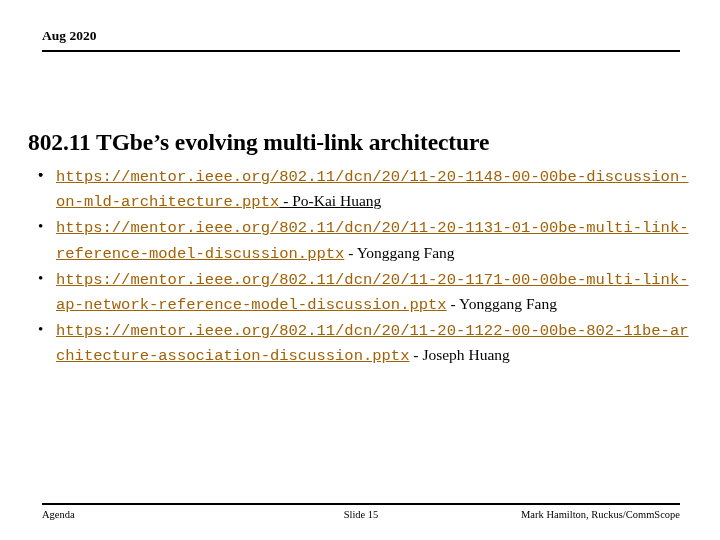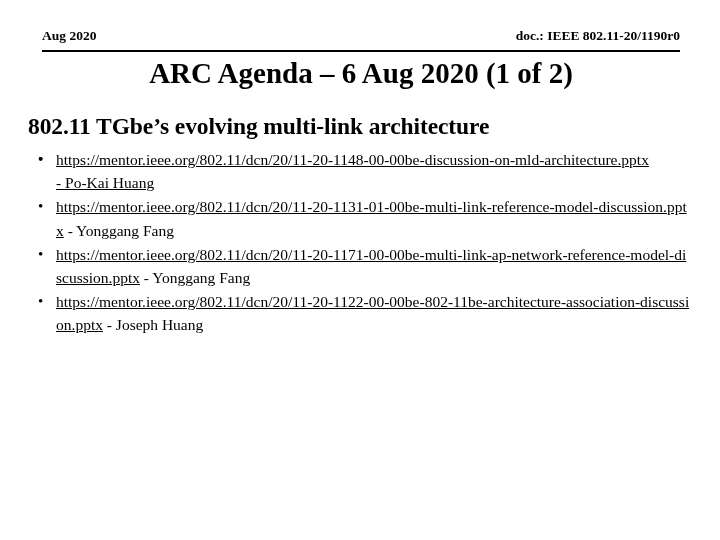--- a/index.html
+++ b/index.html
@@ -55,21 +55,21 @@
     font-size: 29px;
     font-weight: bold;
     line-height: 34px;
     white-space: nowrap;
   }
 
   
   .body-area {
     position: absolute;
     left: 28px;
-    top: 112px;
+    top: 128px;
     width: 664px;
   }
 
   .section-heading {
     font-size: 23.5px;
     font-weight: bold;
     line-height: 28px;
     margin: 0 0 8px 0;
     letter-spacing: -0.1px;
   }
@@ -95,23 +95,24 @@
     line-height: 23.2px;
     text-align: left;
     color: #000000;
   }
 
   .bold-text {
     font-weight: bold;
   }
 
   .link {
-    color: #000000;
+    color: #a16207;
     text-decoration: underline;
     word-break: break-all;
+    font-family: Liberation Mono, monospace;
   }
   .author {
     color: #000000;
     text-decoration: none;
     white-space: nowrap;
   }
   .author.underlined {
     text-decoration: underline;
     text-align: right;
   }
@@ -149,31 +150,34 @@
     white-space: nowrap;
   }
 </style>
 </head>
 <body>
 
 <div class="slide">
 
   <div class="slide-header">
     <div class="header-date">Aug 2020</div>
-    <div class="header-doc">doc.: IEEE 802.11-20/1190r0</div>
   </div>
 
-  <div class="slide-title">ARC Agenda – 6 Aug 2020 (1 of 2)</div>
 
   <div class="body-area">
     <div class="section-heading">802.11 TGbe’s evolving multi-link architecture</div>
     <ul class="bullets" id="bullet-list">
         <li><span class="bullet-dot">•</span></li>
         <li><span class="bullet-dot">•</span></li>
         <li><span class="bullet-dot">•</span><a class="link" href="#">https://mentor.ieee.org/802.11/dcn/20/11-20-1148-00-00be-discussion-on-mld-architecture.pptx</a><span class="author underlined"> - Po-Kai Huang</span></li>
         <li><span class="bullet-dot">•</span><a class="link" href="#">https://mentor.ieee.org/802.11/dcn/20/11-20-1131-01-00be-multi-link-reference-model-discussion.pptx</a><span class="author"> - Yonggang Fang</span></li>
         <li><span class="bullet-dot">•</span><a class="link" href="#">https://mentor.ieee.org/802.11/dcn/20/11-20-1171-00-00be-multi-link-ap-network-reference-model-discussion.pptx</a><span class="author"> - Yonggang Fang</span></li>
         <li><span class="bullet-dot">•</span><a class="link" href="#">https://mentor.ieee.org/802.11/dcn/20/11-20-1122-00-00be-802-11be-architecture-association-discussion.pptx</a><span class="author"> - Joseph Huang</span></li>
       </ul>
   </div>
 
+  <div class="slide-footer">
+    <div class="footer-left">Agenda</div>
+    <div class="footer-center">Slide 15</div>
+    <div class="footer-right">Mark Hamilton, Ruckus/CommScope</div>
+  </div>
 
 </div>
 
 </body></html>

